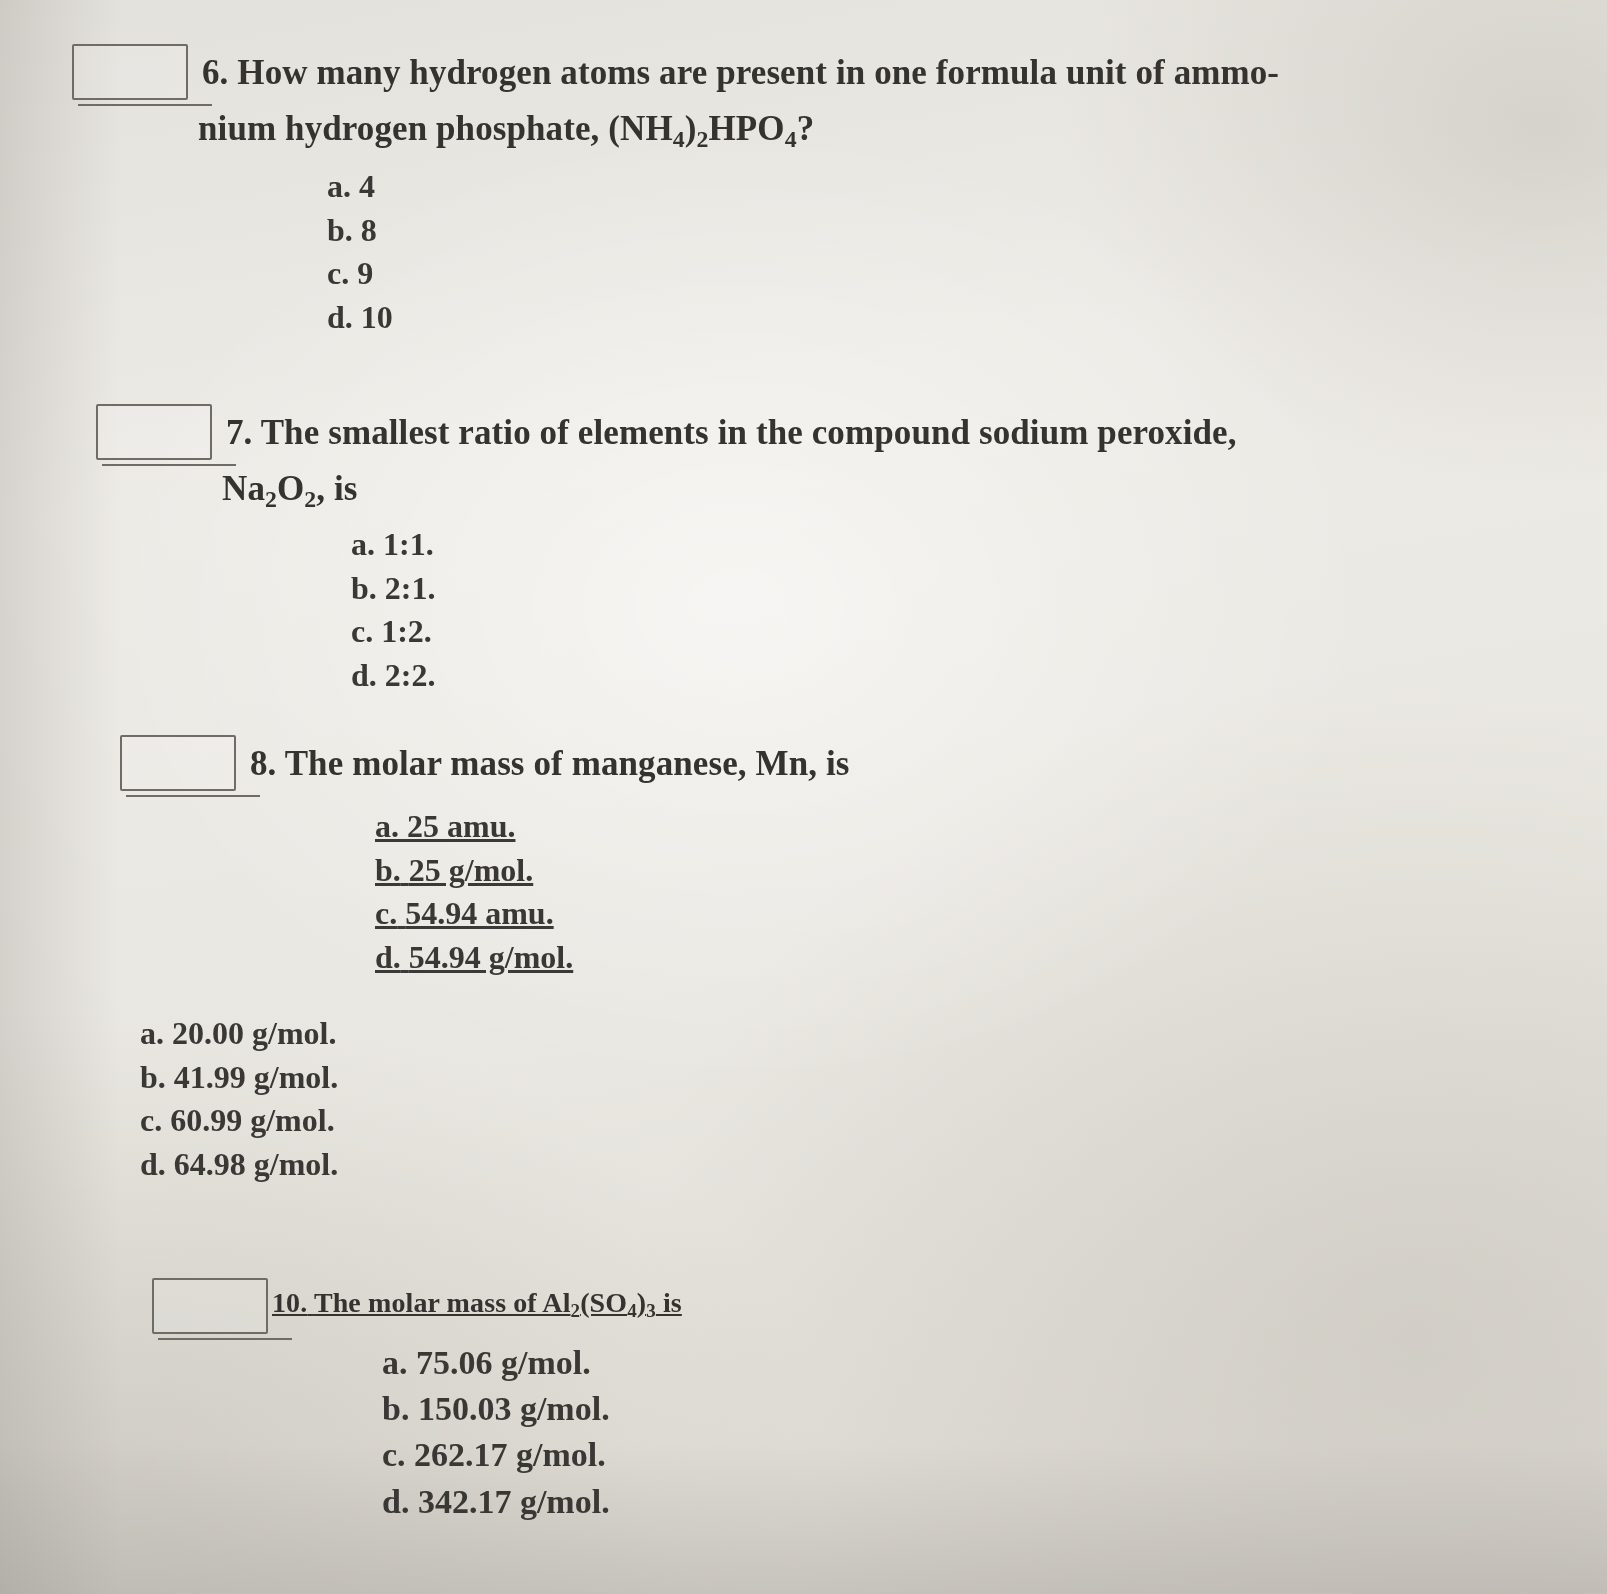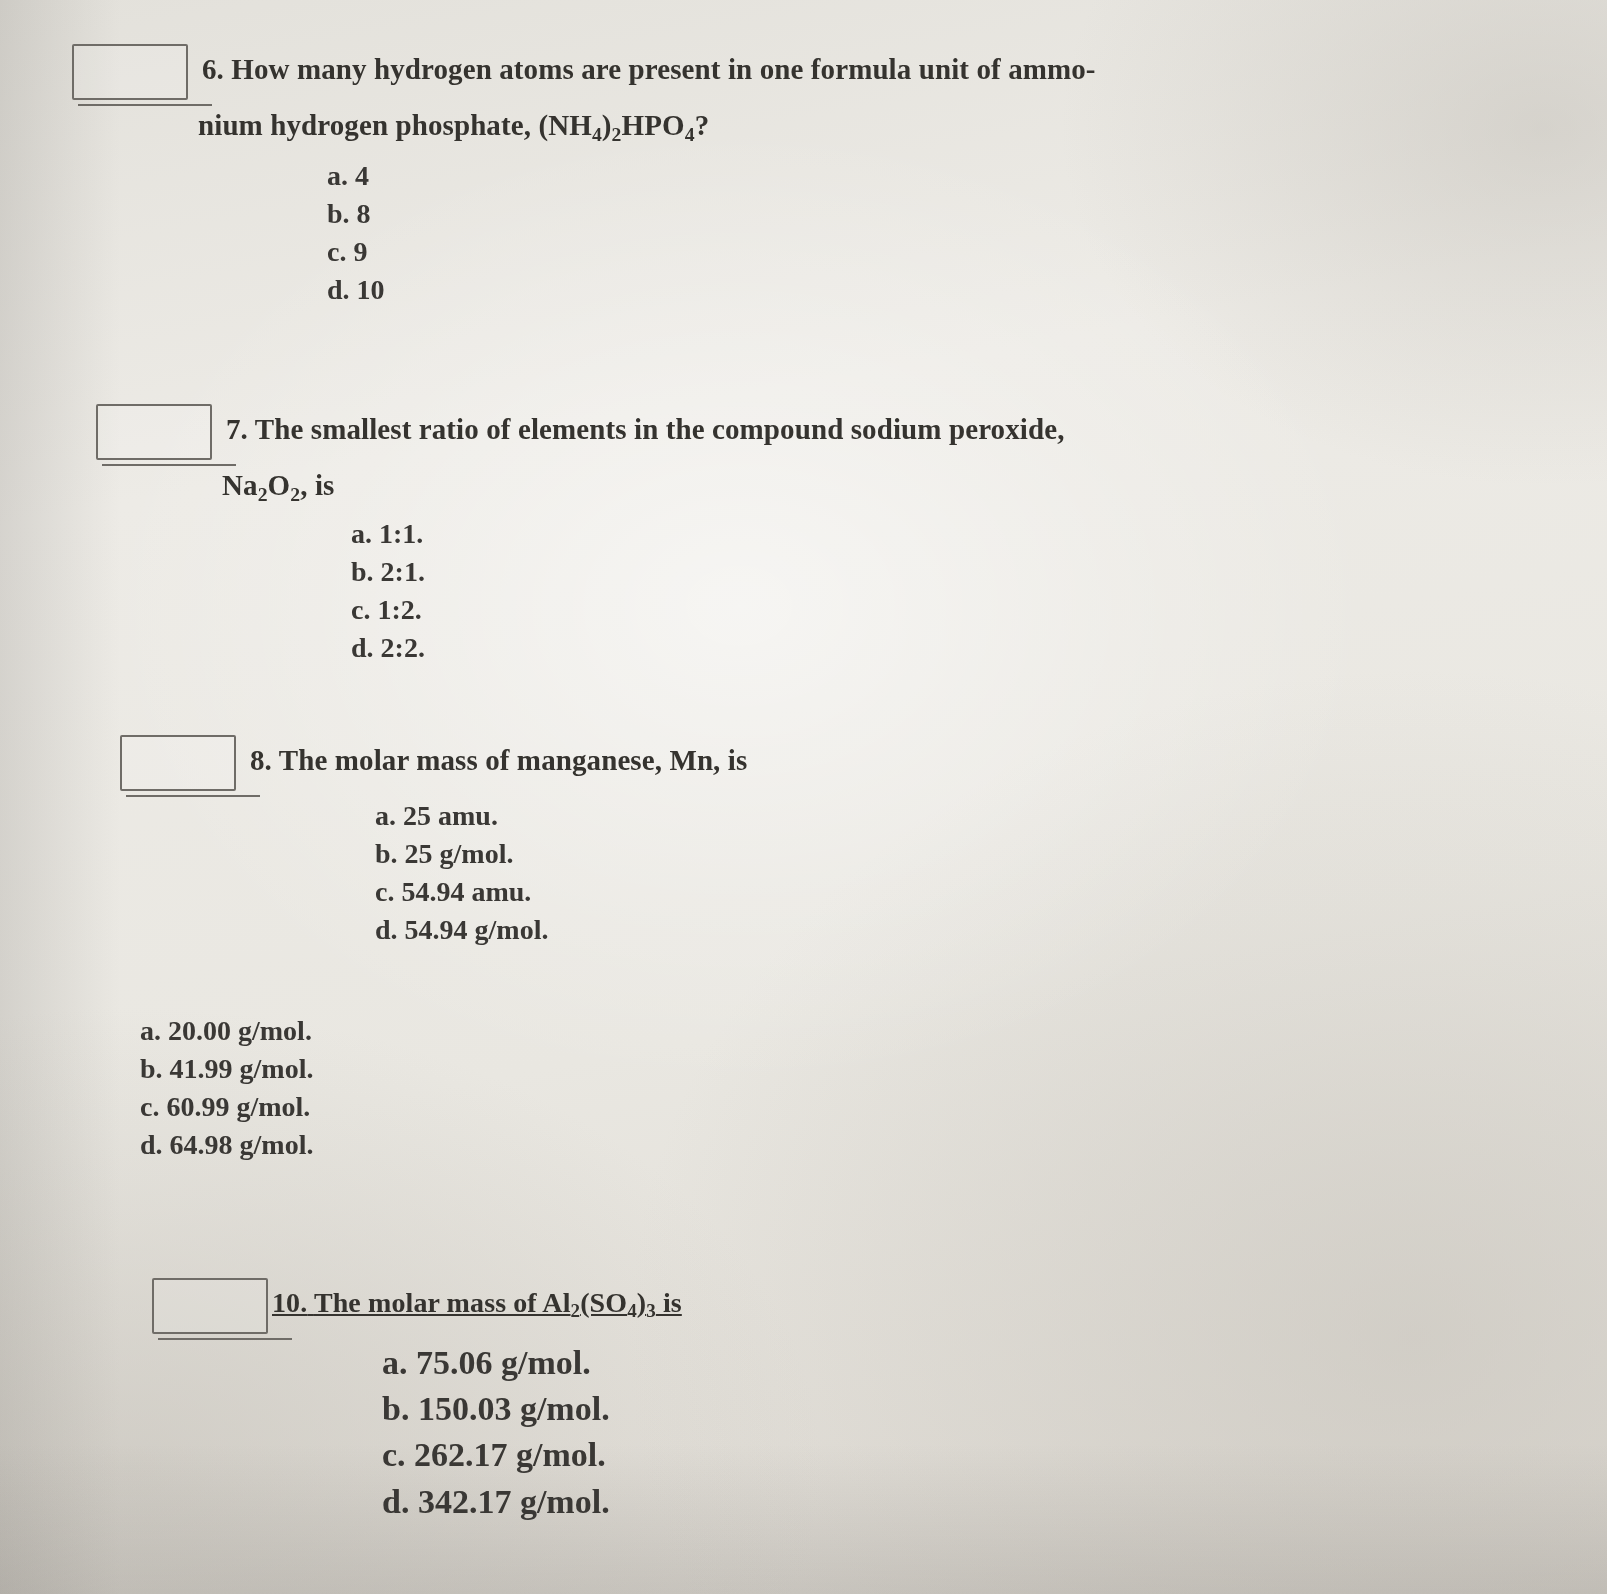--- a/index.html
+++ b/index.html
@@ -63,37 +63,37 @@
   .answer-box::after {
     content: "";
     position: absolute;
     left: 4px;
     right: -26px;
     bottom: -8px;
     height: 2px;
     background: #6f6c67;
   }
   .q-text {
-    font-size: 29px;
+    font-size: 35px;
     line-height: 1.33;
     letter-spacing: 0.1px;
     font-weight: 700;
     color: #35332f;
     padding-top: 6px;
   }
   .q-text .body {
     font-weight: 700;
   }
   .choices {
     margin: 2px 0 0 0;
     padding: 0;
     list-style: none;
   }
   .choices li {
-    font-size: 28px;
+    font-size: 32px;
     line-height: 1.36;
     font-weight: 700;
     color: #3a3835;
   }
   .choice-letter {
     font-weight: 700;
     font-style: normal;
   }
   sub {
     font-size: 0.68em;
@@ -102,21 +102,21 @@
   
   #q6  { position: absolute; left: 72px;  top: 44px;  width: 1480px; }
   #q6 .q-indent { margin-left: 126px; }
   #q6 .choices  { margin-left: 255px; margin-top: 10px; }
 
   #q7  { position: absolute; left: 96px;  top: 404px; width: 1460px; }
   #q7 .q-indent { margin-left: 126px; }
   #q7 .choices  { margin-left: 255px; margin-top: 8px; }
 
   #q8  { position: absolute; left: 120px; top: 735px; width: 1430px; }
-  #q8 .choices  { margin-left: 255px; margin-top: 6px; }
+  #q8 .choices  { margin-left: 255px; margin-top: 14px; text-decoration: underline; }
 
   #q9  { position: absolute; left: 140px; top: 1004px; width: 1410px; }
   #q9 .choices  { margin-top: 8px; }
 
   #q10 { position: absolute; left: 152px; top: 1278px; width: 1400px; }
   #q10 .choices { margin-left: 230px; margin-top: 6px; }
   #q10 .q-text  { font-size: 28px; text-decoration: underline; }
   #q10 .choices li { font-size: 34px; }
 </style>
 </head>

